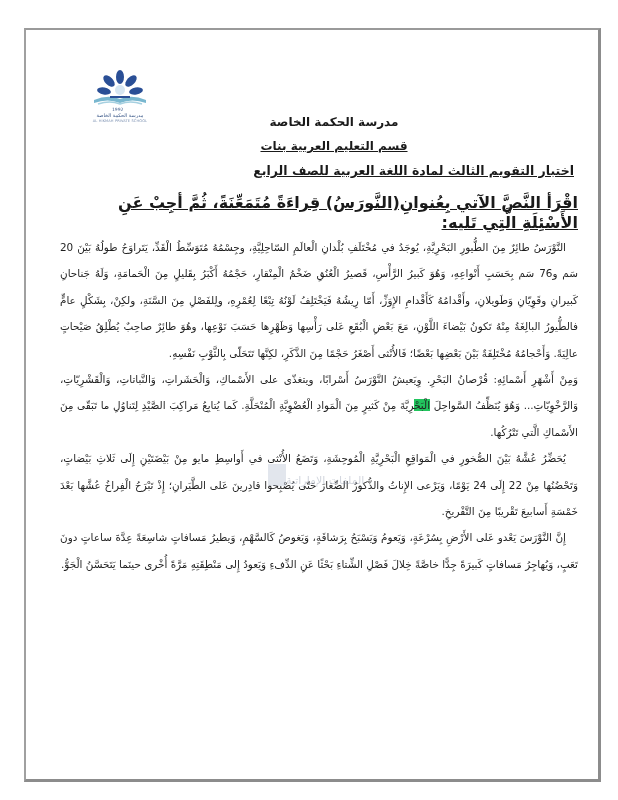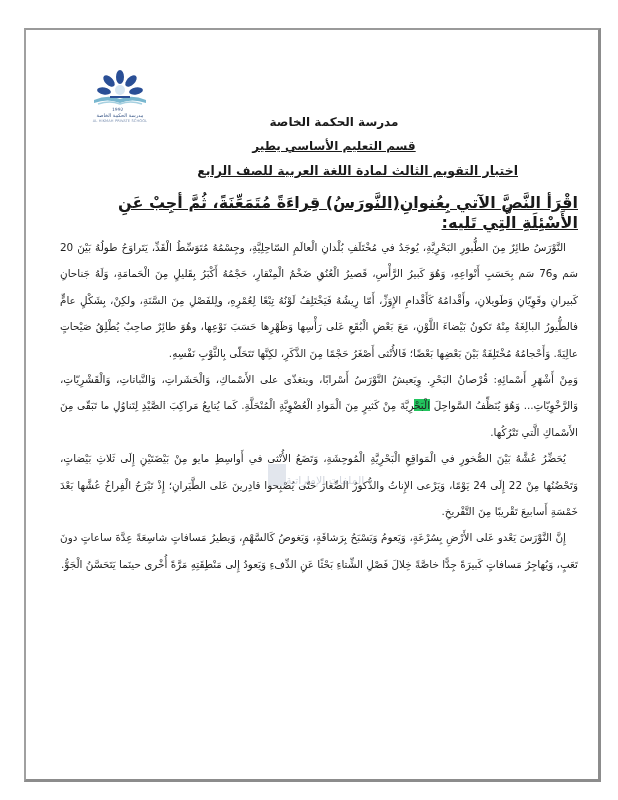--- a/index.html
+++ b/index.html
@@ -81,21 +81,21 @@
       height: 24px;
       line-height: 24px;
     }
     .h-exam {
       font-weight: bold;
       font-size: 12.5px;
       text-decoration: underline;
       height: 26px;
       line-height: 26px;
       text-align: right;
-      padding-right: 80px;
+      padding-right: 24px;
     }
     .instruction {
       position: absolute;
       right: 40px;
       left: 60px;
       top: 193px;
       direction: rtl;
       text-align: right;
       font-weight: bold;
       font-size: 16px;
@@ -173,21 +173,21 @@
   </svg>
 </div>
 <div class="logo-year">1992</div>
 <div class="logo-caption">
   <div>مدرسة الحكمة الخاصة</div>
   <div class="en">AL HIKMAH PRIVATE SCHOOL</div>
 </div>
 
 <div class="headings">
   <div class="h-school">مدرسة الحكمة الخاصة</div>
-  <div class="h-dept">قسم التعليم الأساسي يطير</div>
+  <div class="h-dept">قسم التعليم العربية بنات</div>
   <div class="h-exam">اختبار التقويم الثالث لمادة اللغة العربية للصف الرابع</div>
 </div>
 
 <div class="instruction">اقْرَأ النَّصَّ الآتي بِعُنوانِ(النَّورَسُ) قِراءَةً مُتَمَعِّنَةً، ثُمَّ أجِبْ عَنِ الأَسْئِلَةِ الَّتِي تَليه:</div>
 
 <div class="body-text">
   <p class="indent">النَّوْرَسُ طائِرٌ مِنَ الطُّيورِ البَحْرِيَّةِ، يُوجَدُ في مُخْتَلَفِ بُلْدانِ الْعالَمِ السّاحِلِيَّةِ، وجِسْمُهُ مُتَوَسِّطُ الْقَدِّ، يَتَراوَحُ طولُهُ بَيْنَ 20 سَم و76 سَم بِحَسَبِ أَنْواعِهِ، وَهُوَ كَبيرُ الرَّأْسِ، قَصيرُ الْعُنُقِ ضَخْمُ الْمِنْقارِ، حَجْمُهُ أَكْبَرُ بِقَليلٍ مِنَ الْحَمامَةِ، وَلَهُ جَناحانِ كَبيرانِ وقَوِيّانِ وَطَويلانِ، وأَقْدامُهُ كَأَقْدامِ الإِوَزِّ، أَمّا رِيشُهُ فَيَخْتَلِفُ لَوْنُهُ تِبْعًا لِعُمْرِهِ، ولِلفَصْلِ مِنَ السَّنَةِ، ولكِنْ، بِشَكْلٍ عامٍّ فالطُّيورُ البالِغَةُ مِنْهُ تَكونُ بَيْضاءَ اللَّوْنِ، مَعَ بَعْضِ الْبُقَعِ عَلى رَأْسِها وَظَهْرِها حَسَبَ نَوْعِها، وهُوَ طائِرٌ صاحِبٌ يُطْلِقُ صَيْحاتٍ عالِيَةً. وَأَحْجامُهُ مُخْتَلِفَةٌ بَيْنَ بَعْضِها بَعْضًا؛ فَالأُنْثى أَصْغَرُ حَجْمًا مِنَ الذَّكَرِ، لكِنَّها تَتَحَلّى بِالثَّوْبِ نَفْسِهِ.</p>
   <p><span>وَمِنْ أَشْهَرِ أَسْمائِهِ: قُرْصانُ البَحْرِ. وِيَعيشُ النَّوْرَسُ أَسْرابًا، ويتغذّى على الأَسْماكِ، وَالْحَشَراتِ، وَالنَّباتاتِ، وَالْقَشْرِيّاتِ، وَالرَّخْوِيّاتِ... وَهُوَ يُنَظِّفُ السَّواحِلَ </span><span class="highlight">الْبَحْ</span><span>رِيَّةَ مِنْ كَثيرٍ مِنَ الْمَوادِ الْعُضْوِيَّةِ الْمُنْحَلَّةِ. كَما يُتابِعُ مَراكِبَ الصَّيْدِ لِتَناوُلِ ما تَبَقّى مِنَ الأَسْماكِ الَّتي تَتْرُكُها.</span></p>
   <p class="indent">يُحَضِّرُ عُشَّهُ بَيْنَ الصُّخورِ في الْمَواقِعِ الْبَحْرِيَّةِ الْمُوحِشَةِ، وَتَضَعُ الأُنْثى في أَواسِطِ مايو مِنْ بَيْضَتَيْنِ إِلَى ثَلاثِ بَيْضاتٍ، وَتَحْضُنُها مِنْ 22 إِلَى 24 يَوْمًا، وَيَرْعى الإِناثُ والذُّكورُ الصِّغارَ حَتّى يُصْبِحوا قادِرينَ عَلى الطَّيَرانِ؛ إِذْ تَبْرَحُ الْفِراخُ عُشَّها بَعْدَ خَمْسَةِ أَسابيعَ تَقْريبًا مِنَ التَّفْريخِ.</p>
   <p class="indent">إِنَّ النَّوْرَسَ يَعْدو عَلى الأَرْضِ بِسُرْعَةٍ، وَيَعومُ وَيَسْبَحُ بِرَشاقَةٍ، وَيَغوصُ كَالسَّهْمِ، وَيطيرُ مَسافاتٍ شاسِعَةً عِدَّةَ ساعاتٍ دونَ تَعَبٍ، وَيُهاجِرُ مَسافاتٍ كَبيرَةً جِدًّا خاصَّةً خِلالَ فَصْلِ الشِّتاءِ بَحْثًا عَنِ الدِّفءِ وَيَعودُ إِلى مَنْطِقَتِهِ مَرَّةً أُخْرى حينَما يَتَحَسَّنُ الْجَوُّ.</p>

